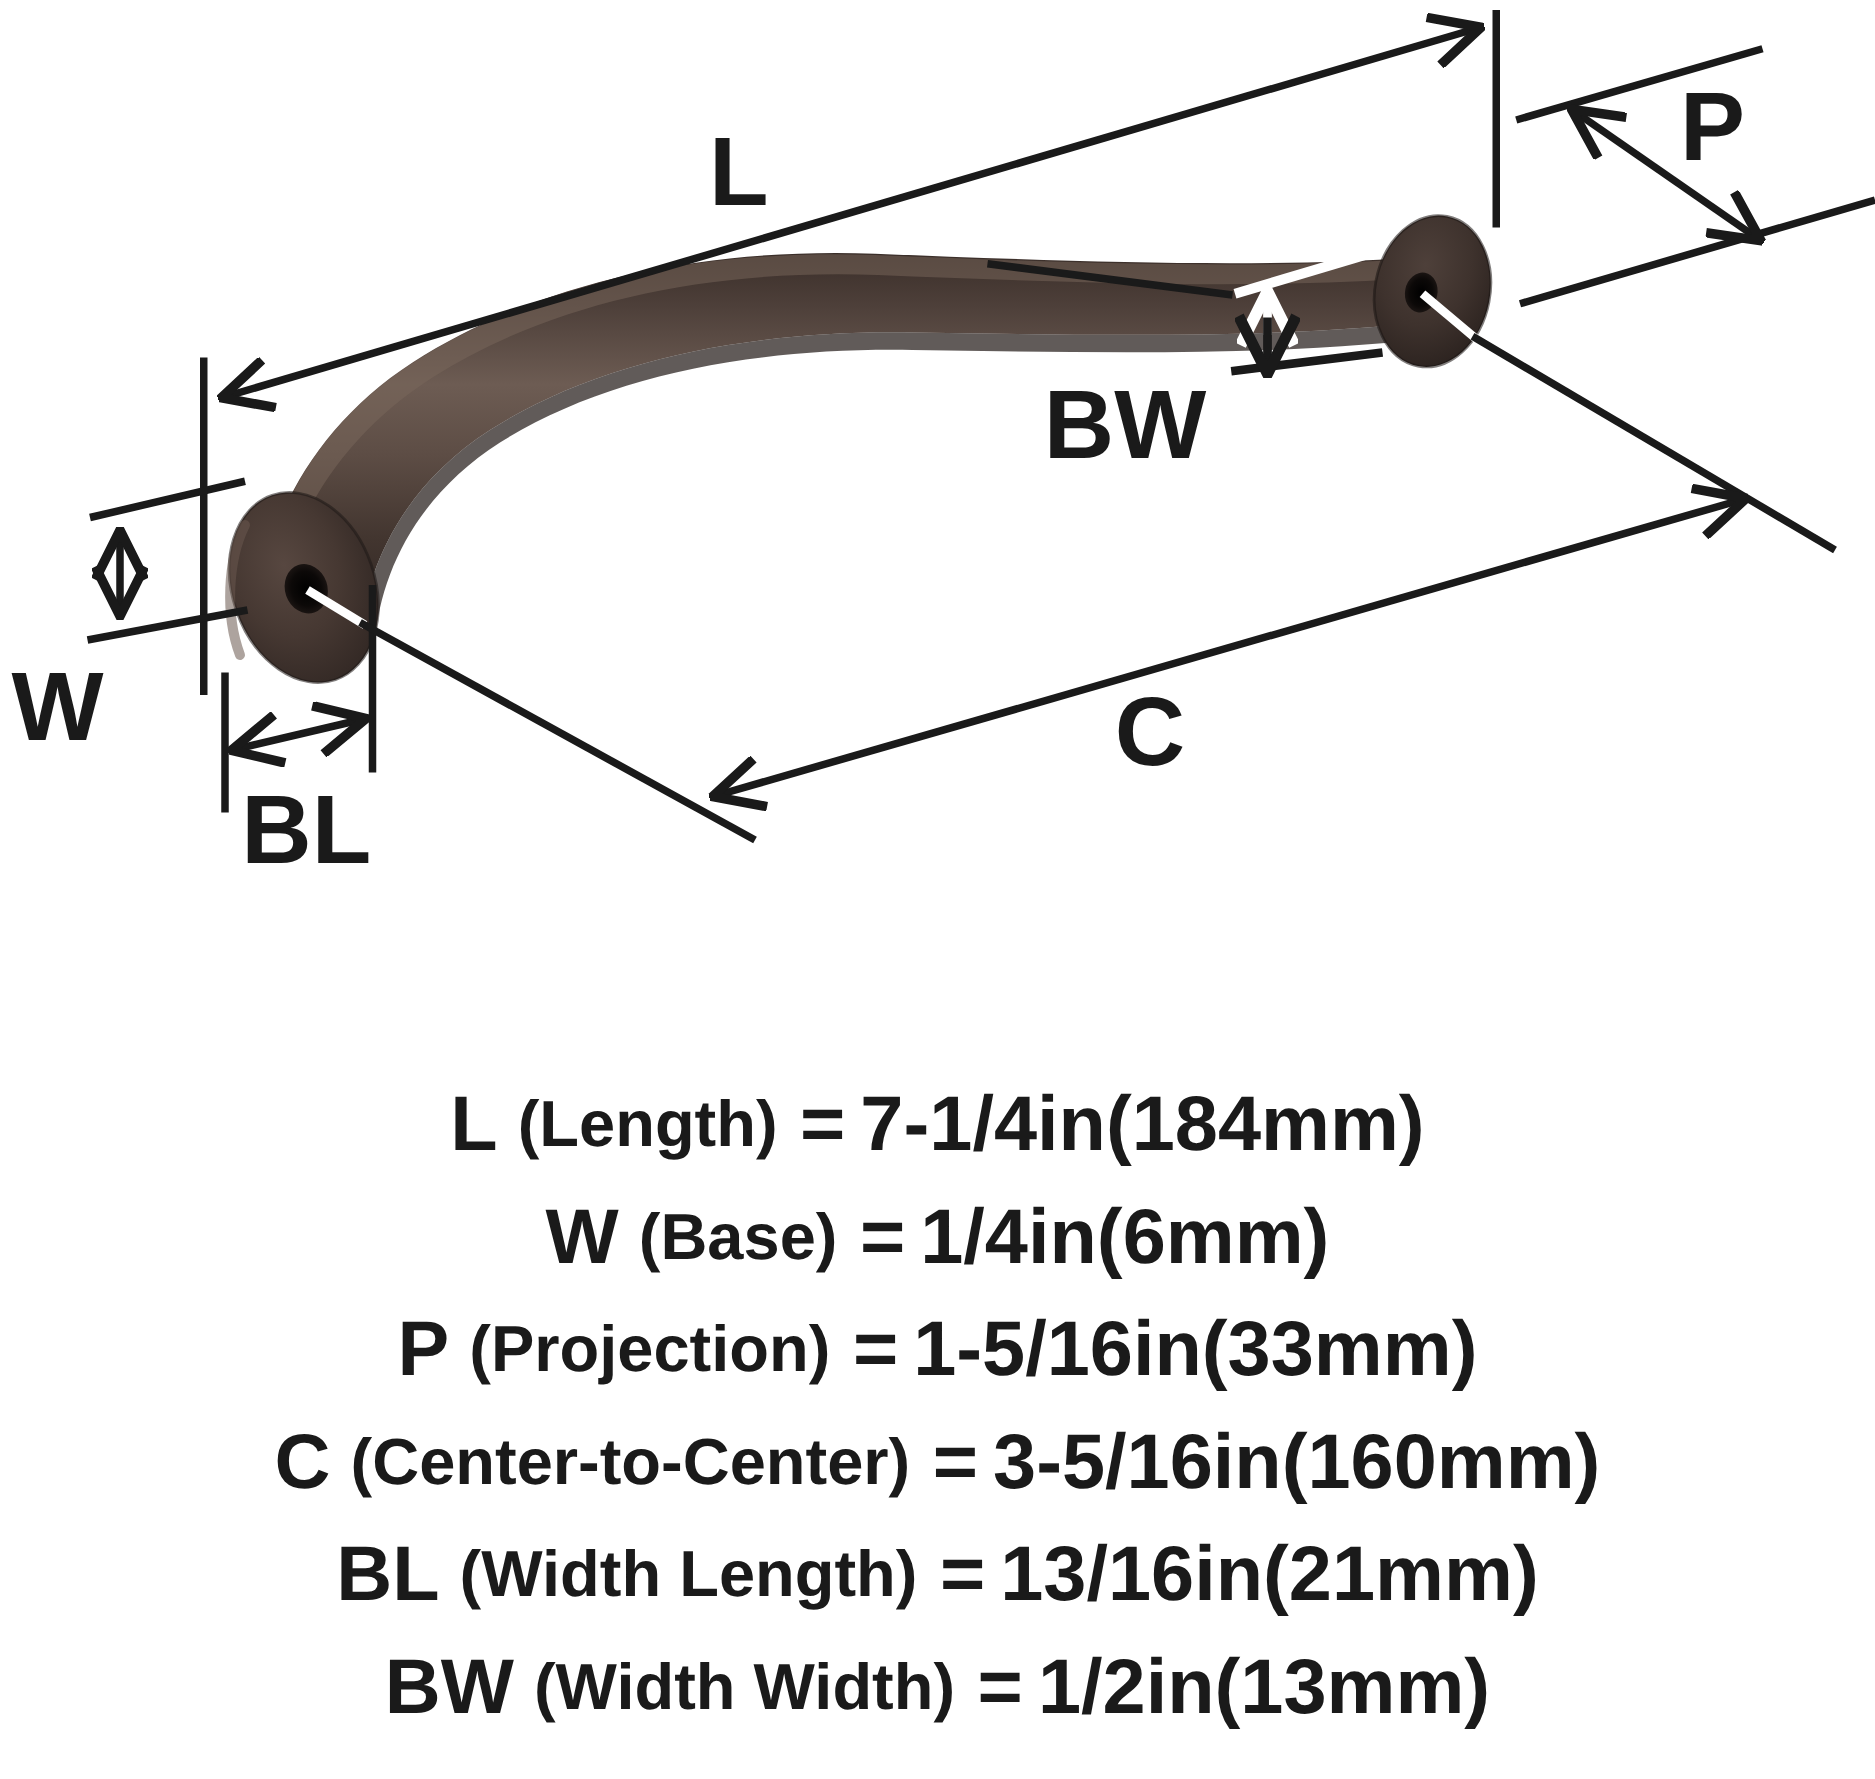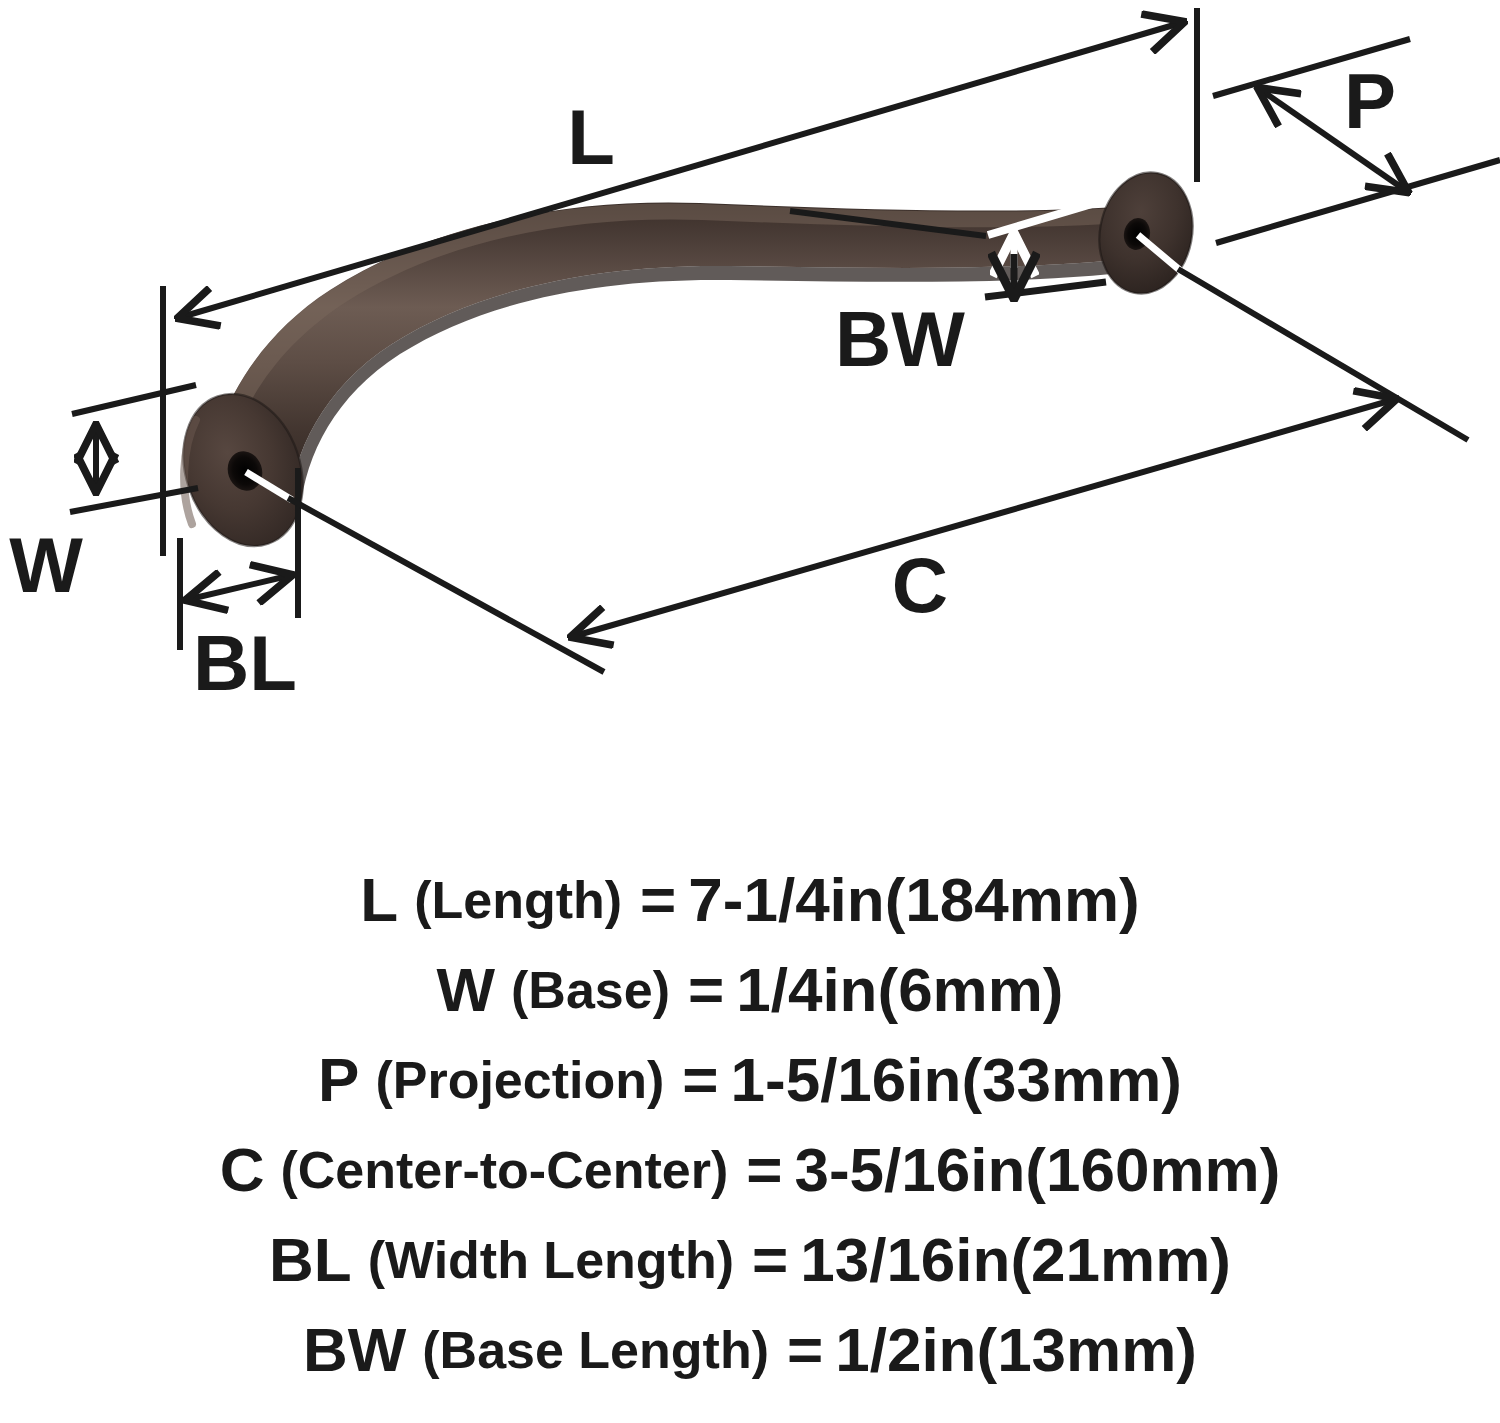--- a/index.html
+++ b/index.html
@@ -282,20 +282,20 @@
     <div class="spec-row">
       <span class="spec-sym">BL</span>
       <span class="spec-name">(Width Length)</span>
       <span class="spec-eq">=</span>
       <span class="spec-val">13/16in</span>
       <span class="spec-val mm">(21mm)</span>
     </div>
 
     <div class="spec-row">
       <span class="spec-sym">BW</span>
-      <span class="spec-name">(Base Length)</span>
+      <span class="spec-name">(Width Width)</span>
       <span class="spec-eq">=</span>
       <span class="spec-val">1/2in</span>
       <span class="spec-val mm">(13mm)</span>
     </div>
 
   </div>
 </div>
 
 </body></html>

